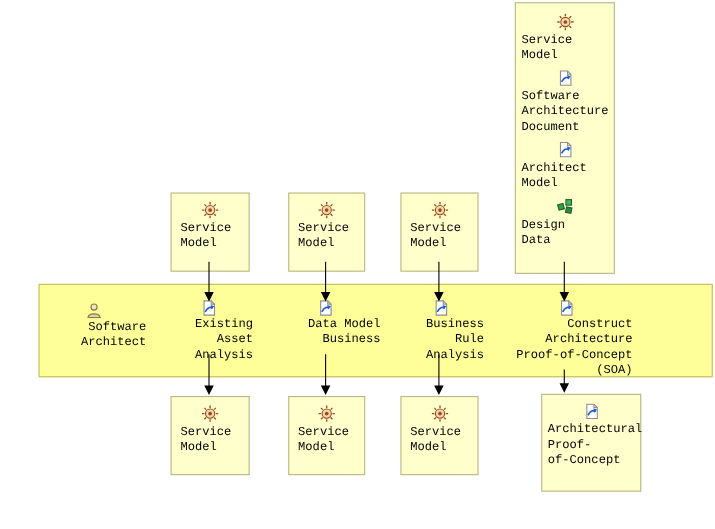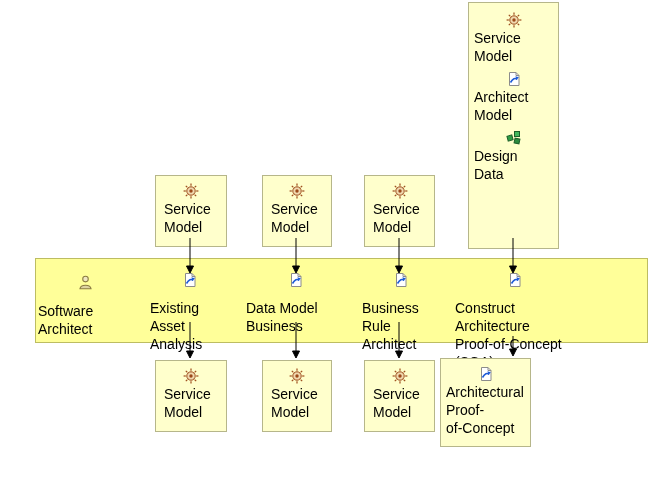--- a/index.html
+++ b/index.html
@@ -2,33 +2,33 @@
 <html style="--box-fill: #ffffcc; --band-fill: #ffff99; --arrow: #000000; --task-icon-blue: #1e5bd6; --model-icon-brown: #9c4a1a; --design-icon-green: #2b8a3e;"><head>
 <meta charset="utf-8">
 <style>
   html, body { margin: 0; padding: 0; background: #ffffff; }
   body { font-family: "Liberation Sans", sans-serif; }
   .canvas { position: relative; width: 650px; height: 481px; background: #fff; overflow: hidden; }
 
   .box { position: absolute; background: var(--box-fill, #ffffcc); border: 1px solid #b6b68a; }
   .band { position: absolute; background: var(--band-fill, #ffff99); border: 1px solid #bdbd62; }
 
-  .lbl { font-size: 14px; line-height: 1.28; color: #000; white-space: pre-line; }
+  .lbl { font-size: 11px; line-height: 1.28; color: #000; white-space: pre-line; font-family: Liberation Mono, monospace; }
 
   .ic { display: block; margin: 0 auto; }
 
   .box.small { padding-top: 7px; }
   .box.small .lbl { padding-left: 8px; margin-top: 2px; }
   .box.out4 .lbl { padding-left: 5px; }
 
   .group { display: flex; flex-direction: column; gap: 5px; padding-top: 9px; }
   .group .lbl { padding-left: 5px; margin-top: 2px; }
 
   .fnode { position: absolute; text-align: center; }
-  .fnode .lbl { display: inline-block; text-align: left; margin-top: 12px; }
+  .fnode .lbl { display: inline-block; text-align: right; margin-top: 0; }
 
   .overlay { position: absolute; left: 0; top: 0; pointer-events: none; }
 </style>
 </head>
 <body>
 
 <div class="canvas">
 
   <svg width="0" height="0" style="position:absolute" aria-hidden="true">
     <defs>
@@ -71,20 +71,28 @@
       <svg class="ic" width="16" height="16">
           <use href="#i-service"></use>
         </svg>
       <div class="lbl">Service
 Model</div>
     </div>
     <div>
       <svg class="ic" width="16" height="16">
           <use href="#i-doc"></use>
         </svg>
+      <div class="lbl">Software
+Architecture
+Document</div>
+    </div>
+    <div>
+      <svg class="ic" width="16" height="16">
+          <use href="#i-doc"></use>
+        </svg>
       <div class="lbl">Architect
 Model</div>
     </div>
     <div>
       <svg class="ic" width="16" height="16">
           <use href="#i-design"></use>
         </svg>
       <div class="lbl">Design
 Data</div>
     </div>
@@ -130,21 +138,21 @@
     <svg class="ic" width="16" height="16">
         <use href="#i-doc"></use>
       </svg>
     <div class="lbl">Data Model Business</div>
   </div>
   <div class="fnode" style="left:362px; top:272px; width:78px">
     <svg class="ic" width="16" height="16">
         <use href="#i-doc"></use>
       </svg>
     <div class="lbl">Business Rule
-Architect</div>
+Analysis</div>
   </div>
   <div class="fnode" style="left:455px; top:272px; width:120px">
     <svg class="ic" width="16" height="16">
         <use href="#i-doc"></use>
       </svg>
     <div class="lbl">Construct Architecture
 Proof-of-Concept
 (SOA)</div>
   </div>
 
@@ -162,21 +170,21 @@
     <div class="lbl">Service
 Model</div>
   </div>
   <div class="box small" style="left:364px; top:360px; width:69px; height:63px">
     <svg class="ic" width="16" height="16">
         <use href="#i-service"></use>
       </svg>
     <div class="lbl">Service
 Model</div>
   </div>
-  <div class="box small out4" style="left:440px; top:358px; width:89px; height:80px">
+  <div class="box small out4" style="left:492px; top:358px; width:89px; height:80px">
     <svg class="ic" width="16" height="16">
         <use href="#i-doc"></use>
       </svg>
     <div class="lbl">Architectural
 Proof-
 of-Concept</div>
   </div>
 
   <svg class="overlay" width="650" height="481" viewBox="0 0 650 481">
     <g stroke="#000000" stroke-width="1" fill="#000000">

